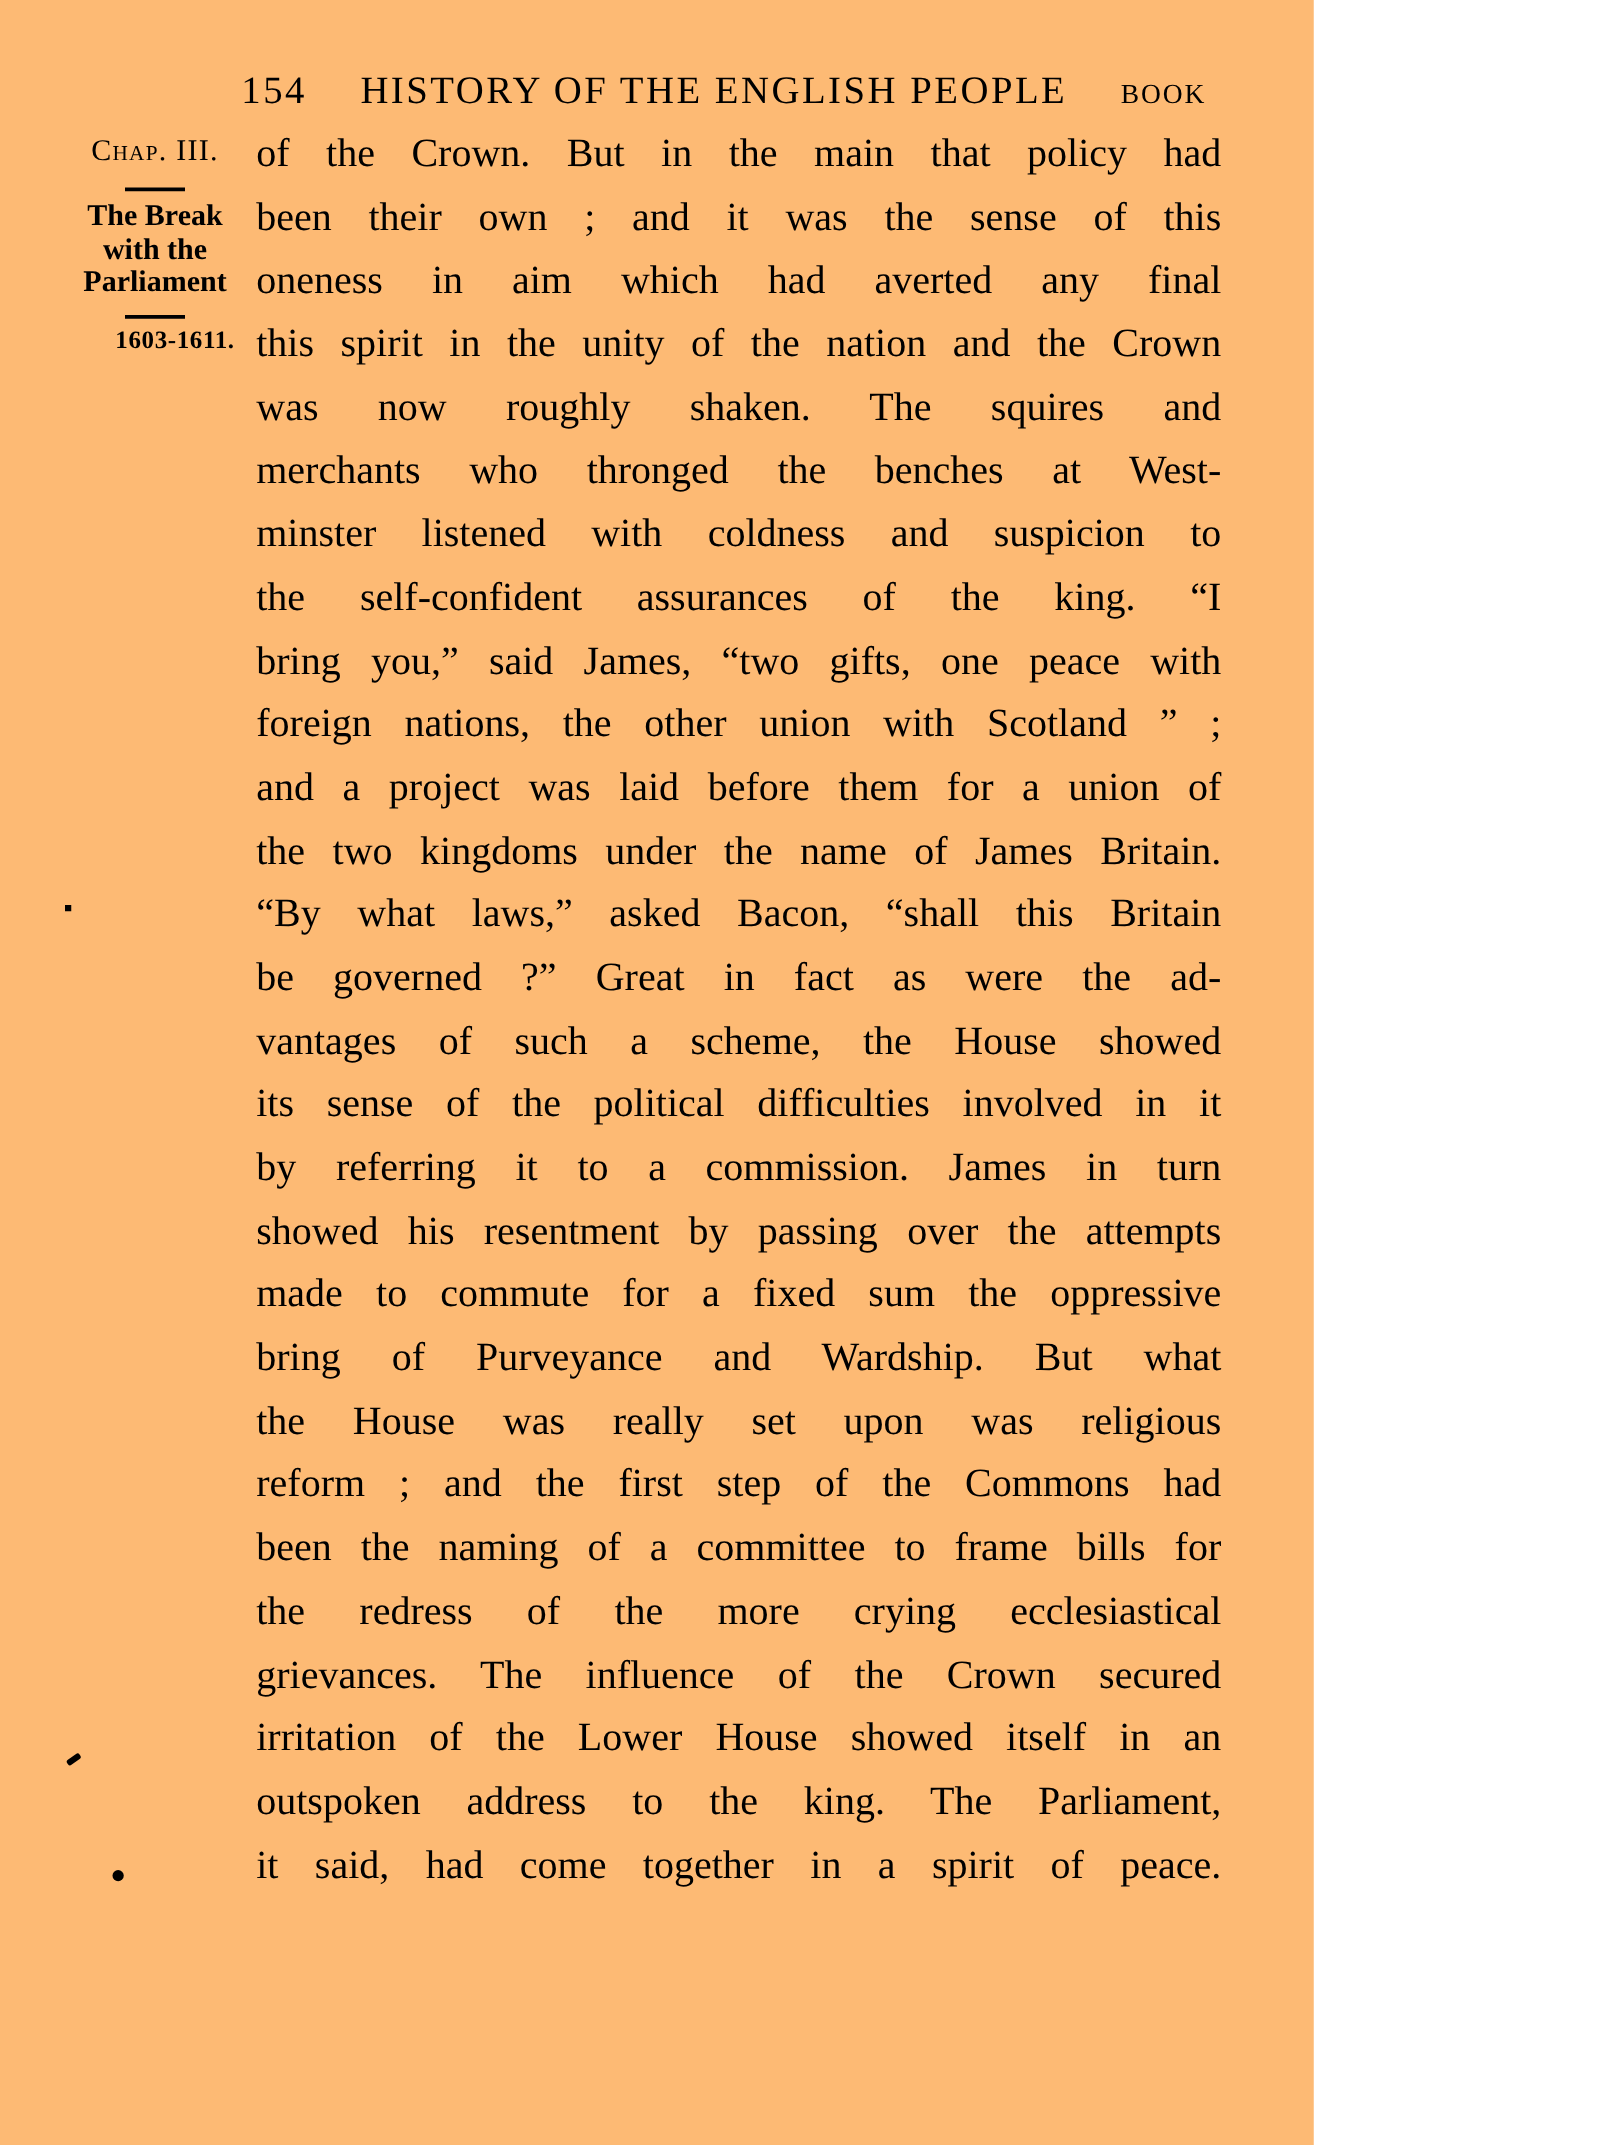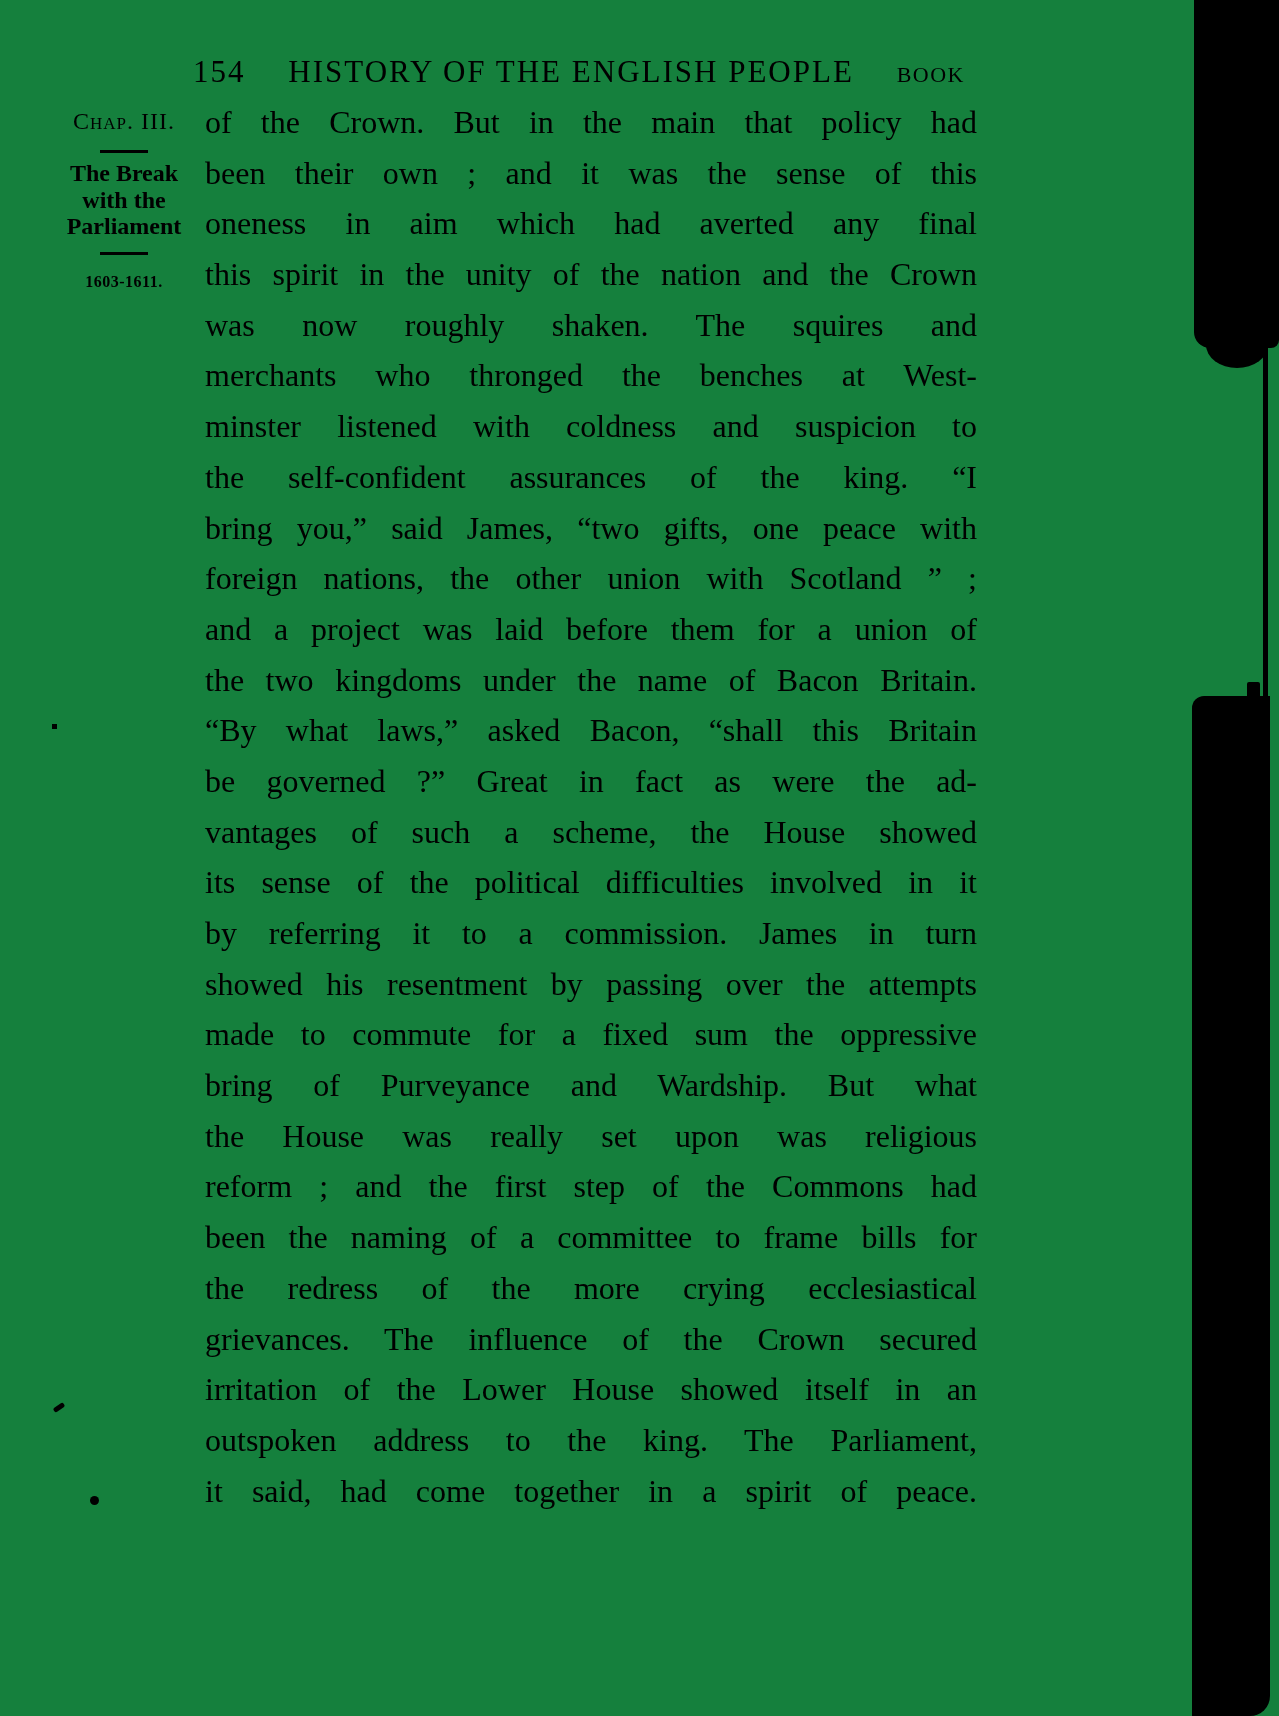--- a/index.html
+++ b/index.html
@@ -1,20 +1,20 @@
 <!DOCTYPE html>
 <html><head>
 <meta charset="utf-8">
 <style>
   html, body { margin: 0; padding: 0; background: #ffffff; }
   .page {
     position: relative;
-    width: 1279px;
+    width: 1051px;
     height: 1716px;
-    background: #15803d;
+    background: #fdba74;
     color: #000000;
     font-family: "Liberation Serif", serif;
     overflow: hidden;
   }
 
   
   .header {
     position: absolute;
     left: 193px;
     top: 26px;
@@ -44,24 +44,23 @@
     position: absolute; left: 50%; transform: translateX(-50%);
     width: 48px; height: 3px; background: #000;
   }
   .mrule.r1 { top: 150px; }
   .mrule.r2 { top: 252px; }
   .mnote-subject {
     position: absolute; top: 160px; left: 0; width: 100%;
     font-weight: bold; font-size: 24px; line-height: 26.5px;
   }
   .mnote-years {
-    position: absolute; top: 261px; left: 0; width: 100%;
-    font-weight: bold; font-size: 16px; letter-spacing: 0.5px;
+    position: absolute; top: 261px; left: 16px; width: 100%;
+    font-weight: bold; font-size: 20px; letter-spacing: 0.5px;
     white-space: nowrap;
-    margin-top: 12px;
   }
 
   
   .body-text {
     position: absolute;
     left: 205px;
     top: 97px;
     width: 772px;
     font-size: 32px;
   }
@@ -114,21 +113,21 @@
       <div class="body-line">been their own ; and it was the sense of this</div>
       <div class="body-line">oneness in aim which had averted any final</div>
       <div class="body-line">this spirit in the unity of the nation and the Crown</div>
       <div class="body-line">was now roughly shaken. The squires and</div>
       <div class="body-line">merchants who thronged the benches at West-</div>
       <div class="body-line">minster listened with coldness and suspicion to</div>
       <div class="body-line">the self-confident assurances of the king. “I</div>
       <div class="body-line">bring you,” said James, “two gifts, one peace with</div>
       <div class="body-line">foreign nations, the other union with Scotland ” ;</div>
       <div class="body-line">and a project was laid before them for a union of</div>
-      <div class="body-line">the two kingdoms under the name of Bacon Britain.</div>
+      <div class="body-line">the two kingdoms under the name of James Britain.</div>
       <div class="body-line">“By what laws,” asked Bacon, “shall this Britain</div>
       <div class="body-line">be governed ?” Great in fact as were the ad-</div>
       <div class="body-line">vantages of such a scheme, the House showed</div>
       <div class="body-line">its sense of the political difficulties involved in it</div>
       <div class="body-line">by referring it to a commission. James in turn</div>
       <div class="body-line">showed his resentment by passing over the attempts</div>
       <div class="body-line">made to commute for a fixed sum the oppressive</div>
       <div class="body-line">bring of Purveyance and Wardship. But what</div>
       <div class="body-line">the House was really set upon was religious</div>
       <div class="body-line">reform ; and the first step of the Commons had</div>

